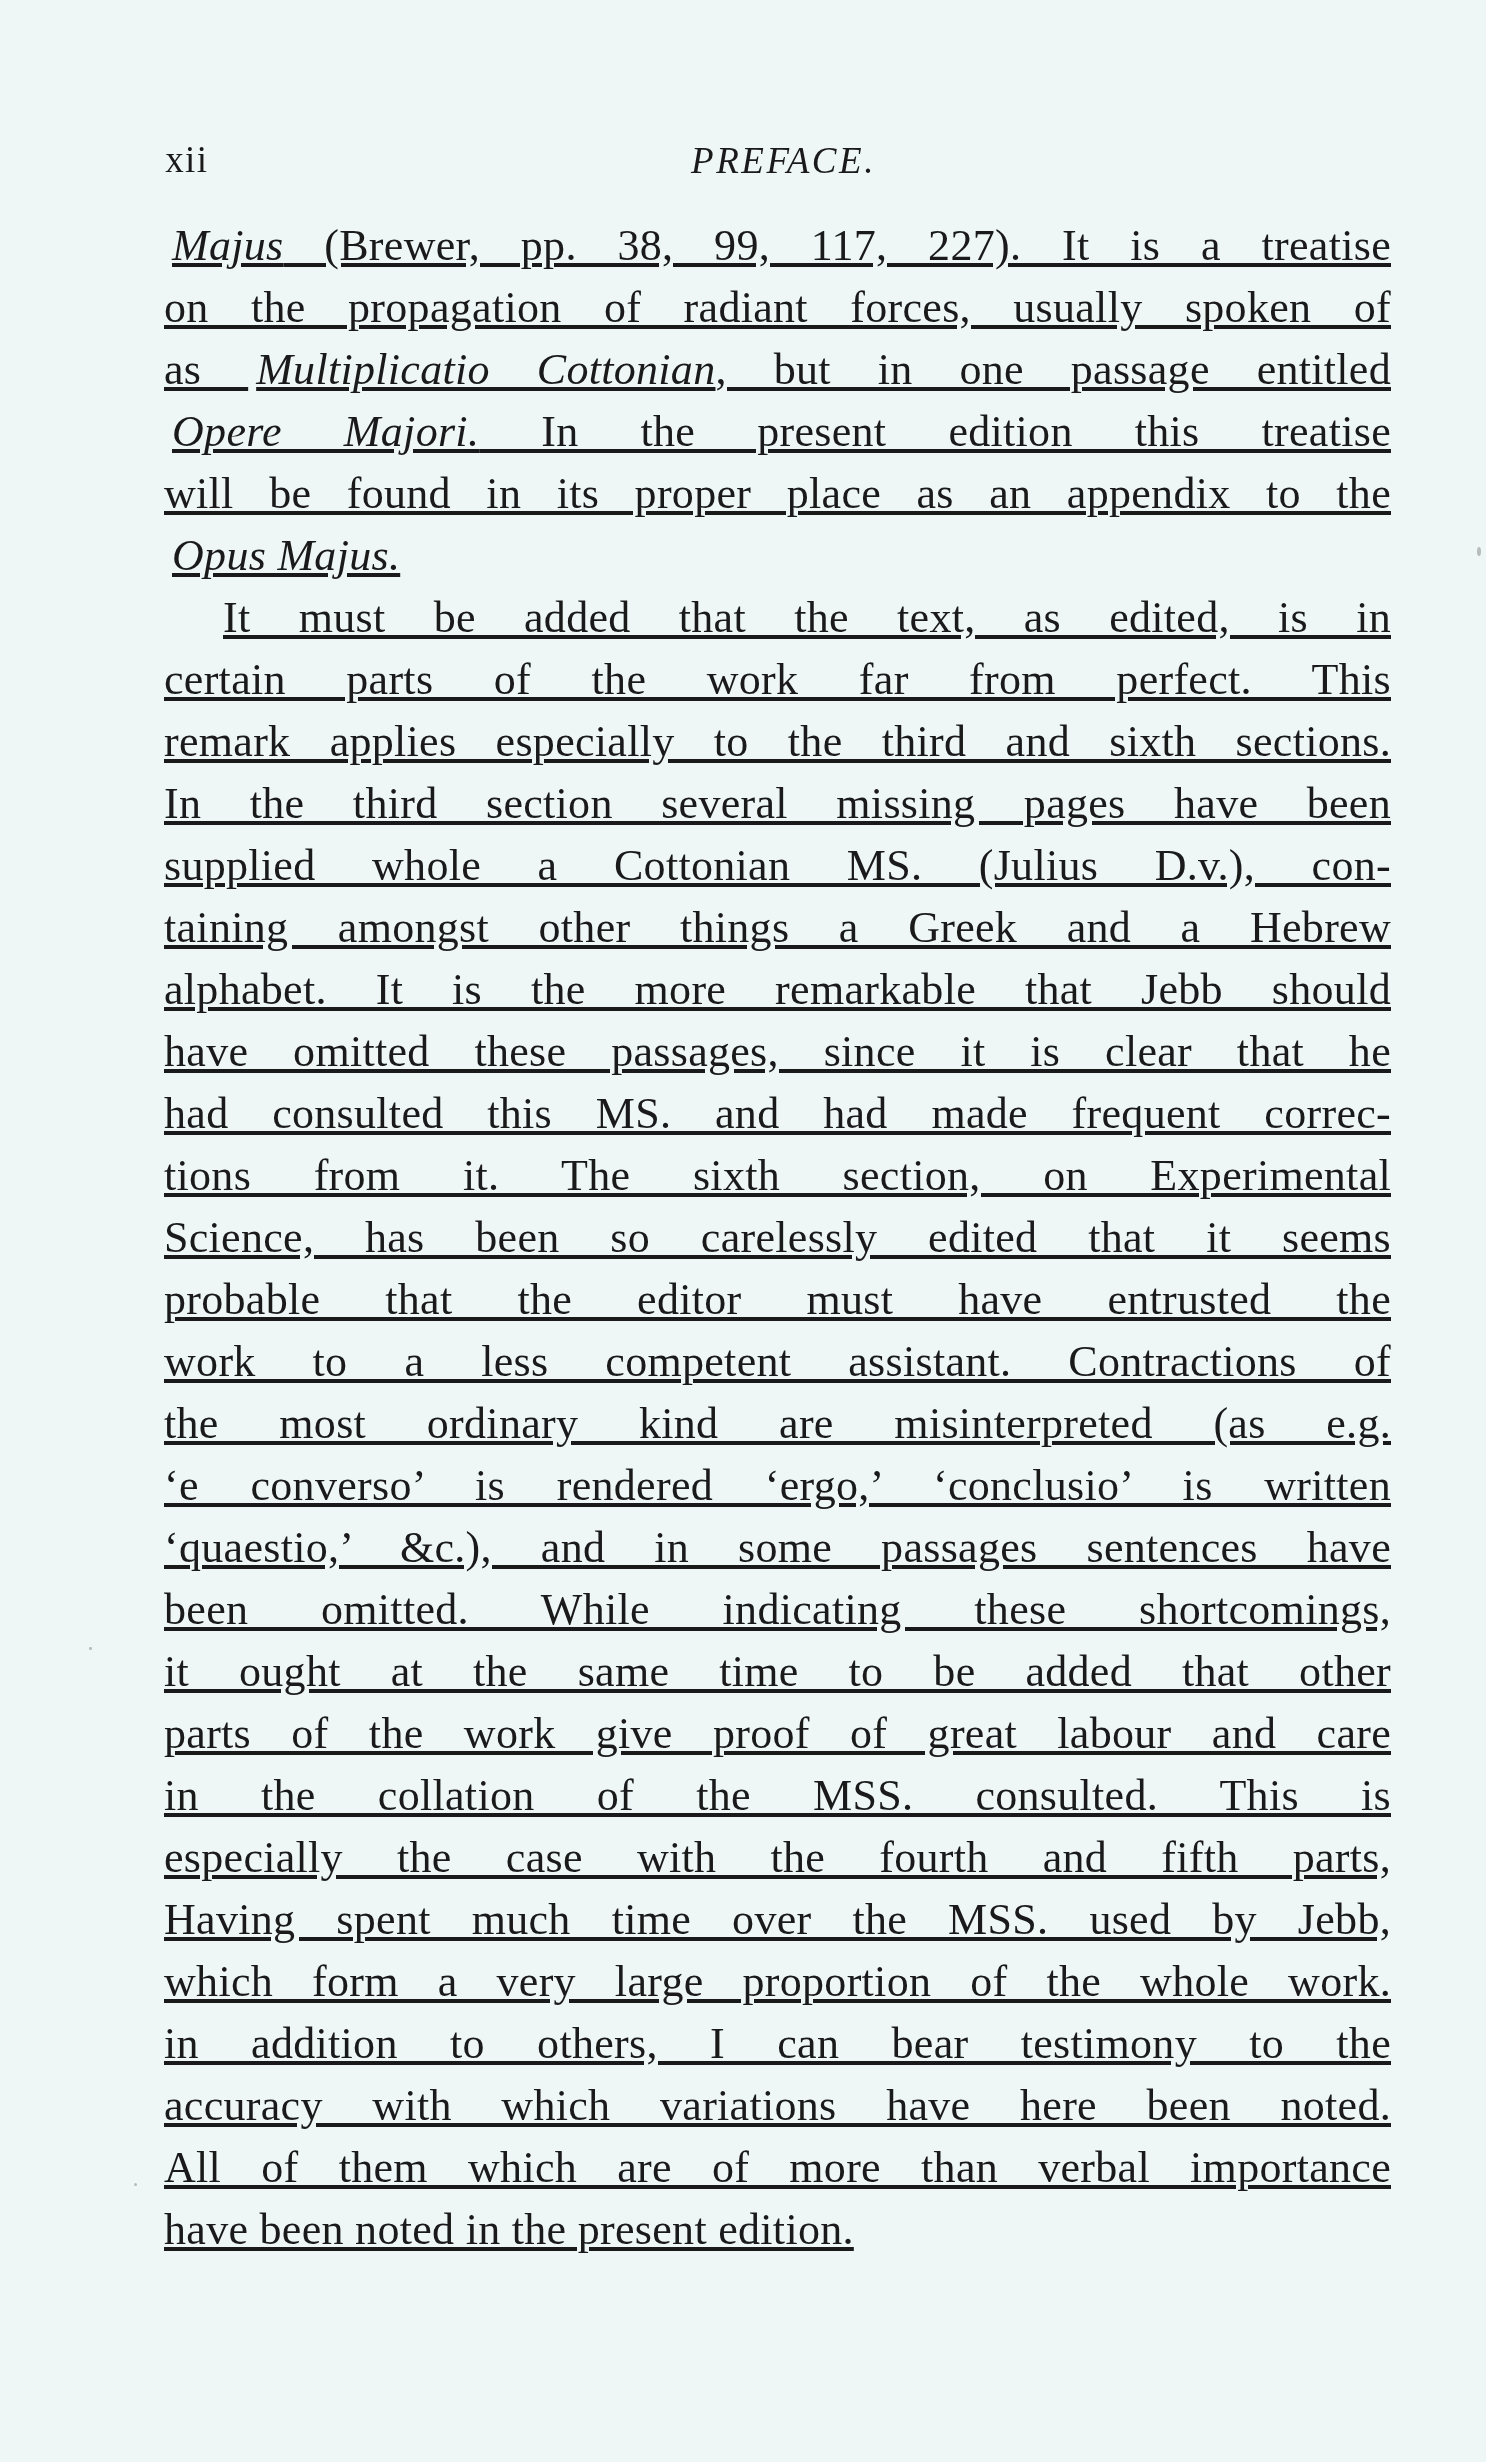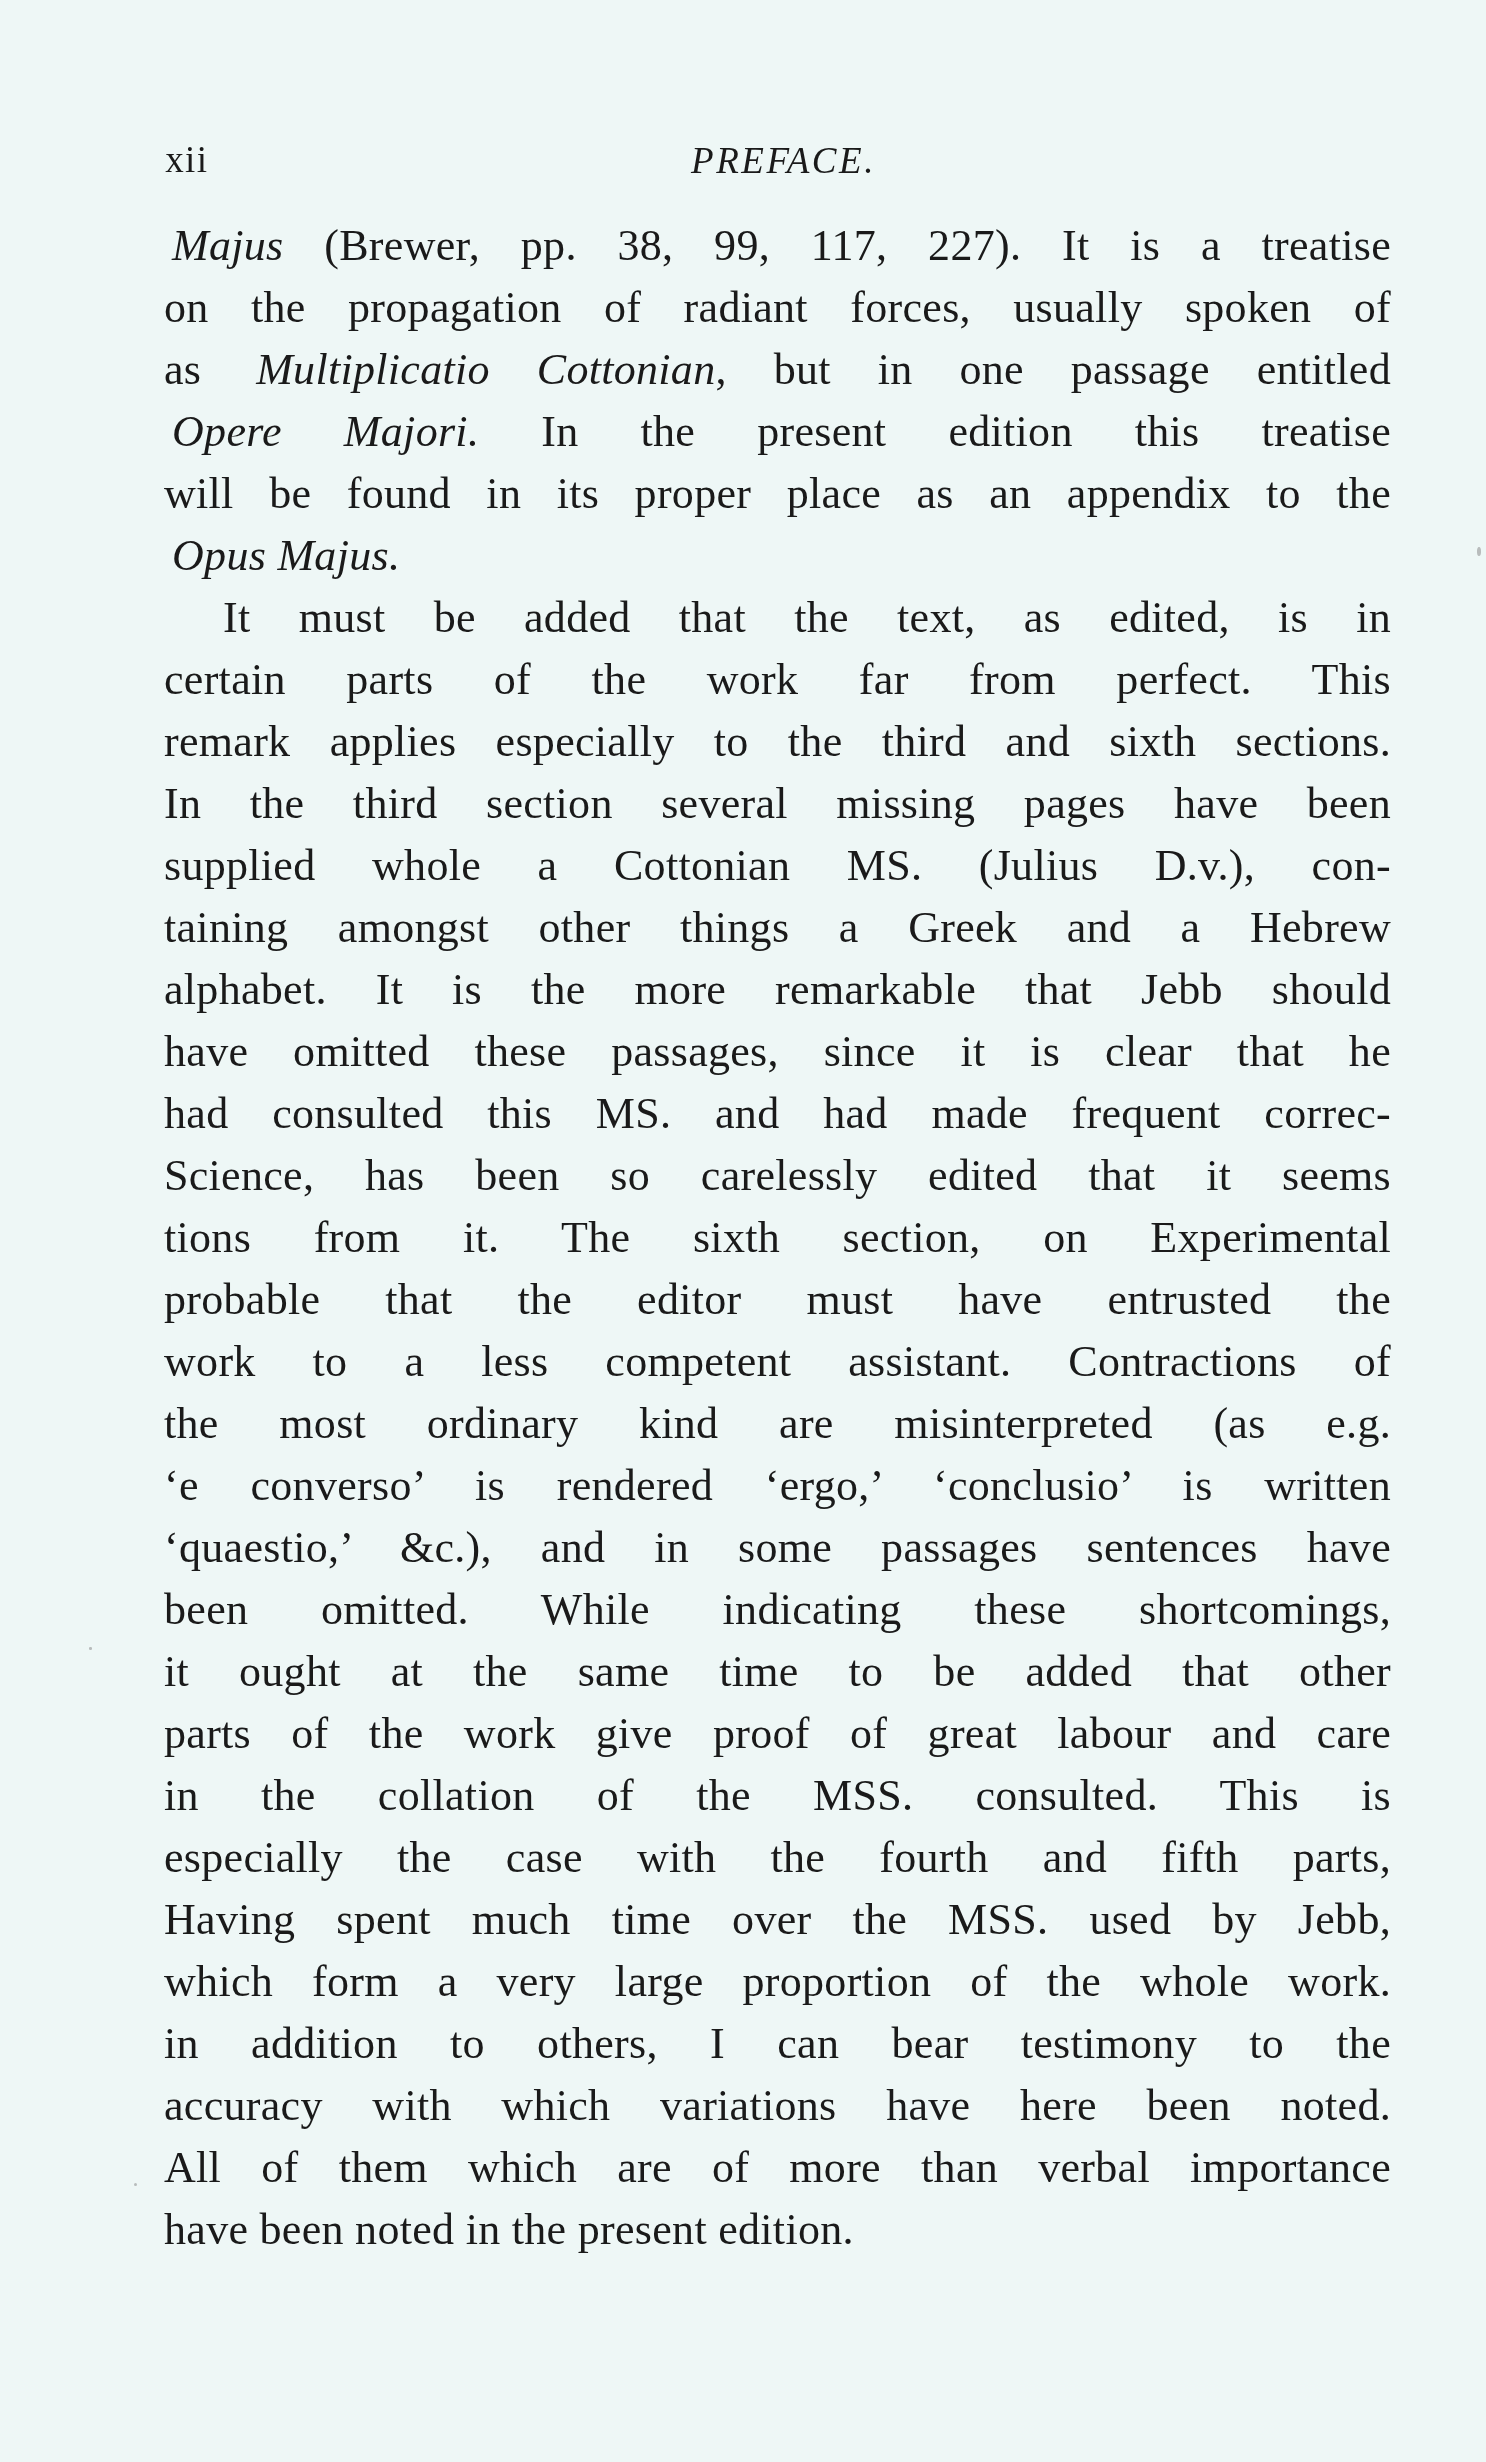--- a/index.html
+++ b/index.html
@@ -13,20 +13,21 @@
       position: relative;
       overflow: hidden;
       font-family: "Liberation Serif", "DejaVu Serif", serif;
       color: #1a1a1a;
     }
     .page {
       position: absolute;
       left: 164px;
       top: 131px;
       width: 1227px;
+      text-decoration: underline;
     }
     .running-head {
       position: relative;
       height: 57px;
       font-size: 37px;
       line-height: 57px;
     }
     .folio {
       position: absolute;
       left: 1.3px;
@@ -91,22 +92,22 @@
       <div>
         <span class="line indent"><span>It must be added that the text, as edited, is in</span></span>
         <span class="line"><span>certain parts of the work far from perfect.  This</span></span>
         <span class="line"><span>remark applies especially to the third and sixth sections.</span></span>
         <span class="line"><span>In the third section several missing pages have been</span></span>
         <span class="line"><span>supplied whole a Cottonian MS. (Julius D.v.), con-</span></span>
         <span class="line"><span>taining amongst other things a Greek and a Hebrew</span></span>
         <span class="line"><span>alphabet.  It is the more remarkable that Jebb should</span></span>
         <span class="line"><span>have omitted these passages, since it is clear that he</span></span>
         <span class="line"><span>had consulted this MS. and had made frequent correc-</span></span>
+        <span class="line"><span>tions from it.  The sixth section, on Experimental</span></span>
         <span class="line"><span>Science, has been so carelessly edited that it seems</span></span>
-        <span class="line"><span>tions from it.  The sixth section, on Experimental</span></span>
         <span class="line"><span>probable that the editor must have entrusted the</span></span>
         <span class="line"><span>work to a less competent assistant.  Contractions of</span></span>
         <span class="line"><span>the most ordinary kind are misinterpreted (as e.g.</span></span>
         <span class="line"><span>‘e converso’ is rendered ‘ergo,’ ‘conclusio’ is written</span></span>
         <span class="line"><span>‘quaestio,’ &amp;c.), and in some passages sentences have</span></span>
         <span class="line"><span>been omitted.  While indicating these shortcomings,</span></span>
         <span class="line"><span>it ought at the same time to be added that other</span></span>
         <span class="line"><span>parts of the work give proof of great labour and care</span></span>
         <span class="line"><span>in the collation of the MSS. consulted.  This is</span></span>
         <span class="line"><span>especially the case with the fourth and fifth parts,</span></span>

